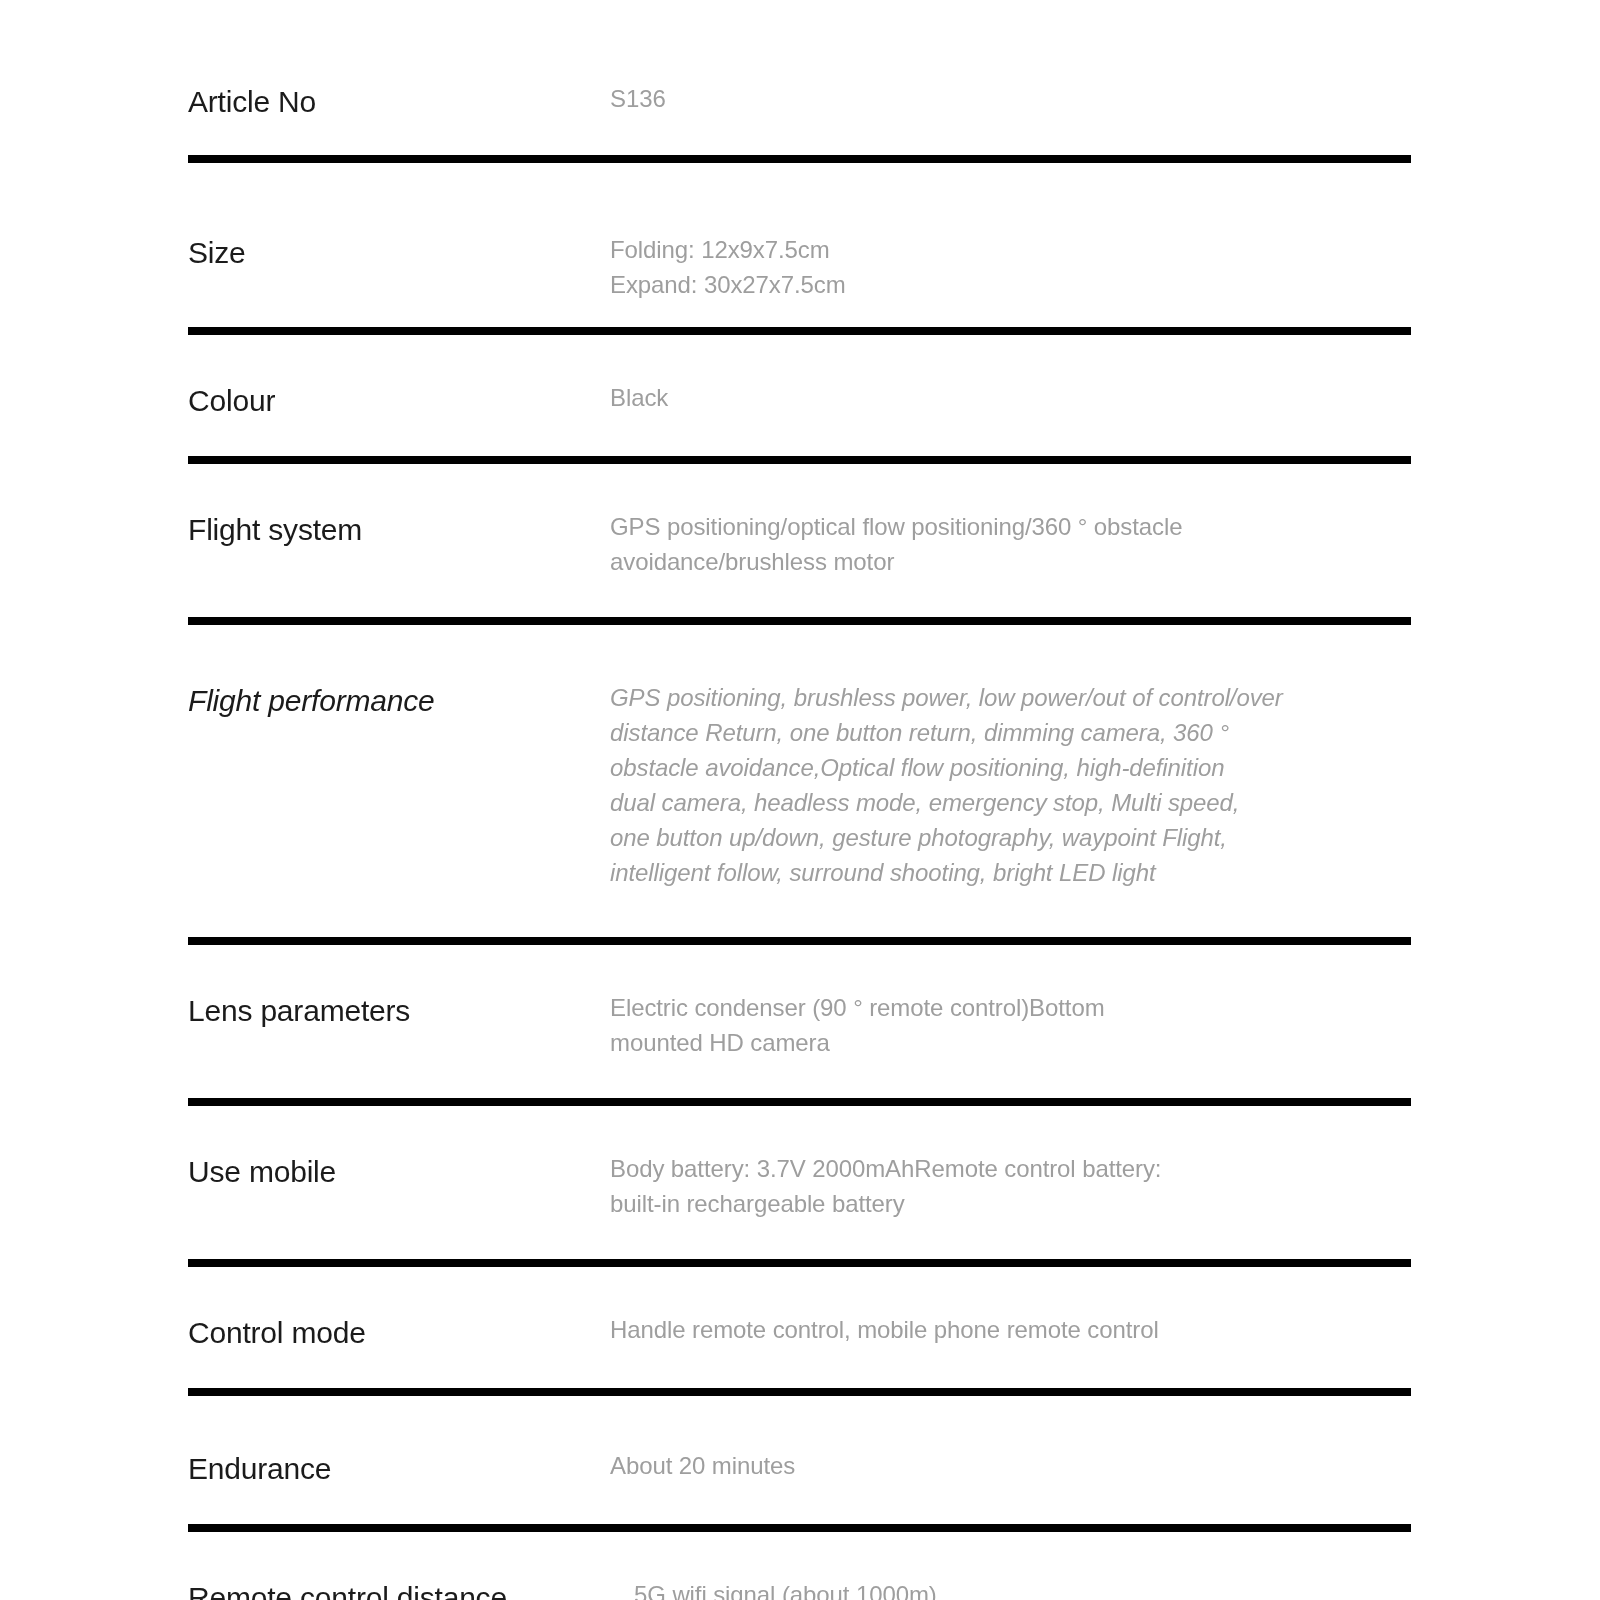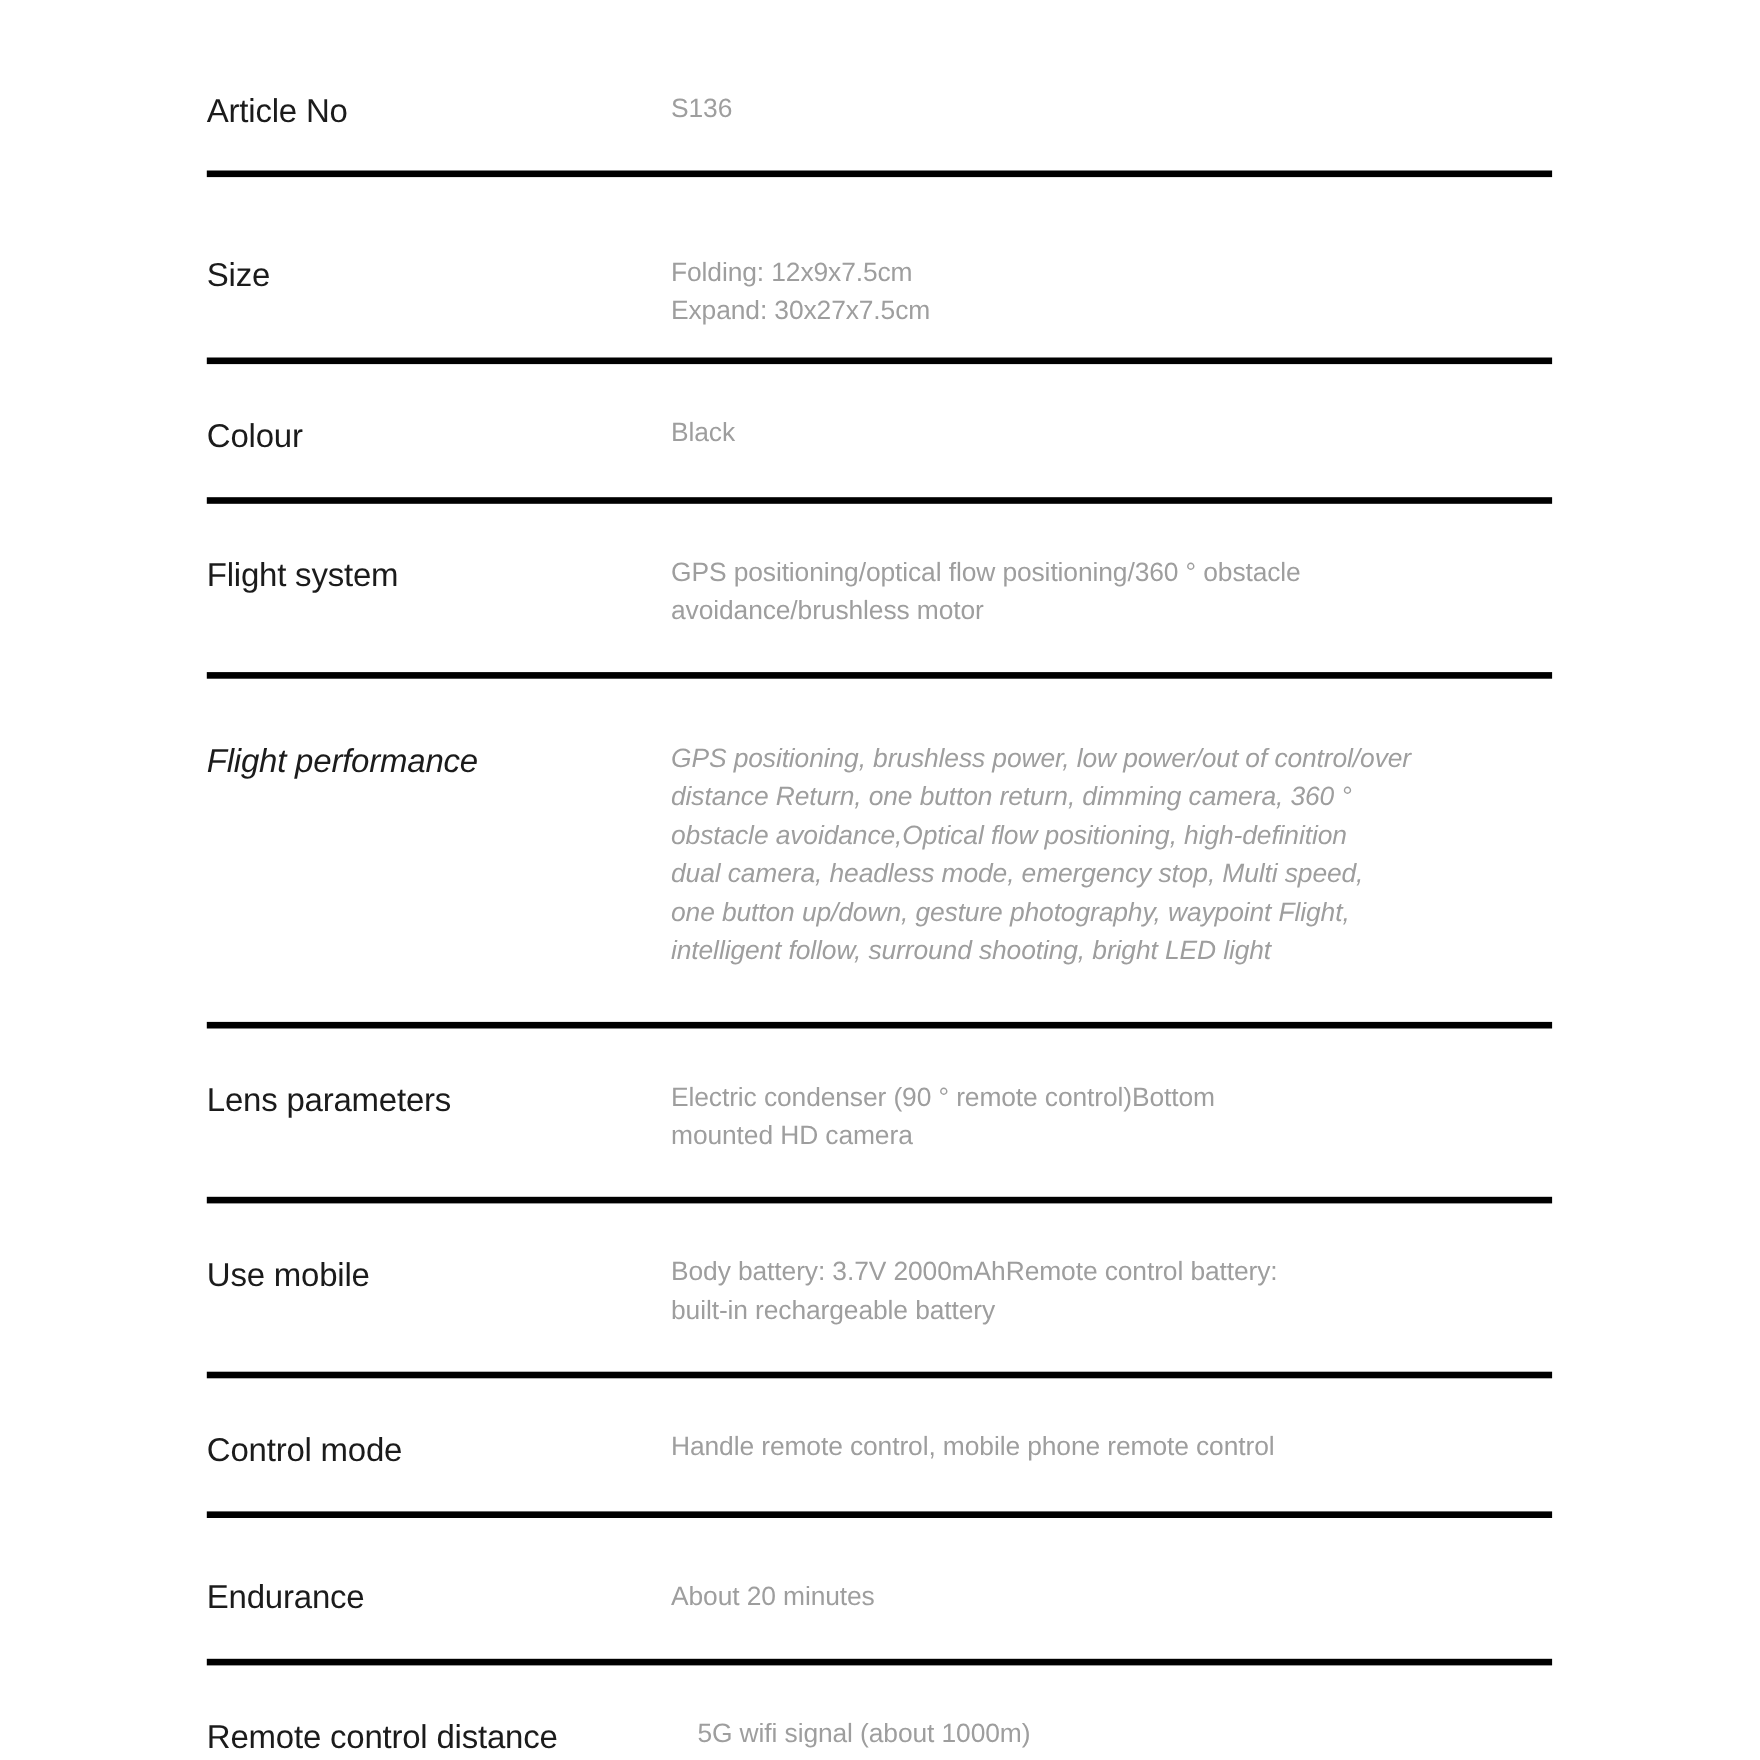--- a/index.html
+++ b/index.html
@@ -12,27 +12,27 @@
     height: 1600px;
     overflow: hidden;
   }
   .spec-table {
     margin-left: 188px;
     width: 1223px;
   }
   .spec-row {
     display: flex;
     align-items: flex-start;
-    border-bottom: 6px solid #000000;
+    border-bottom: 8px solid #000000;
     padding: 48px 0 38px 0;
   }
   .spec-row.r1 { padding-top: 84px; padding-bottom: 36px; }
   .spec-row.r2 { padding-bottom: 25px; margin-top: 24px; }
   .spec-row.r5 { padding-top: 58px; padding-bottom: 47px; font-style: italic; }
-  .spec-row.r9 { padding-top: 55px; align-items: center; }
+  .spec-row.r9 { padding-top: 55px; }
   .spec-row.r10 { border-bottom: none; padding-bottom: 40px; gap: 24px; }
   .spec-label {
     width: 422px;
     flex: 0 0 422px;
     font-size: 30px;
     line-height: 35px;
     color: #1b1b1b;
     letter-spacing: -0.2px;
   }
   .spec-value {

